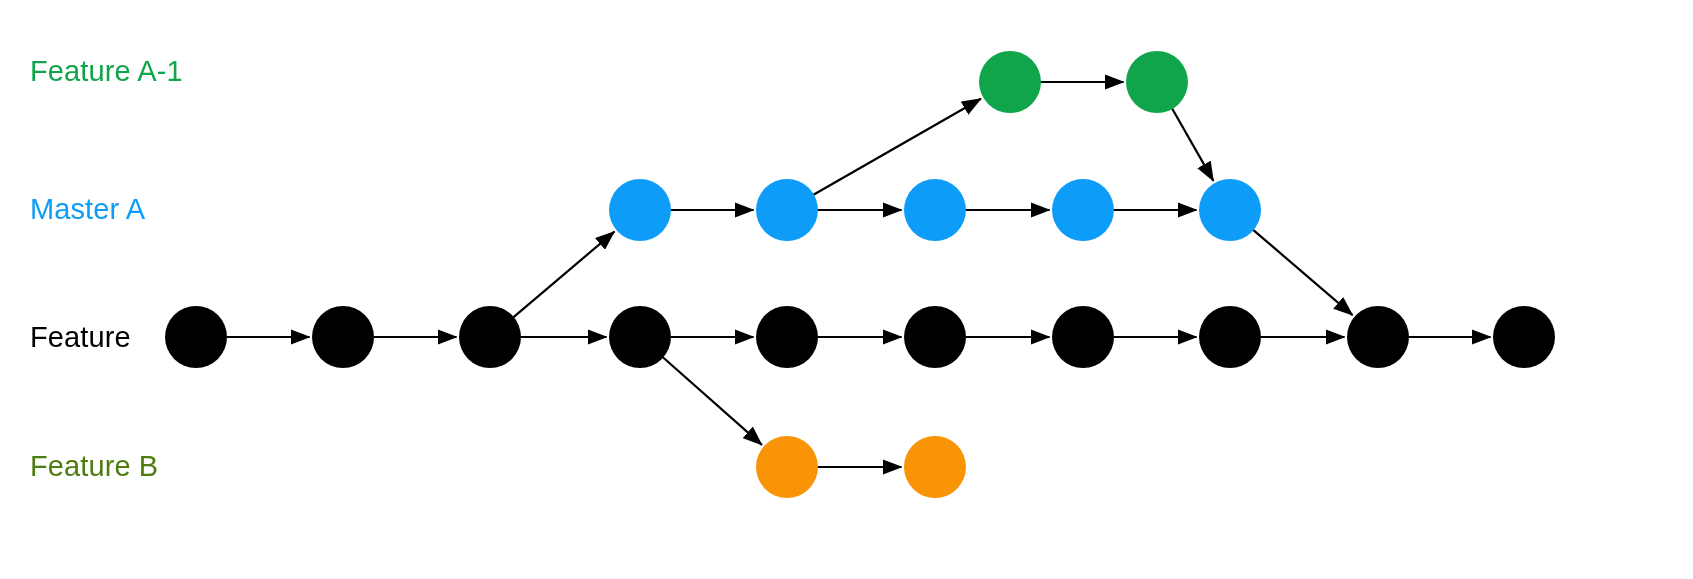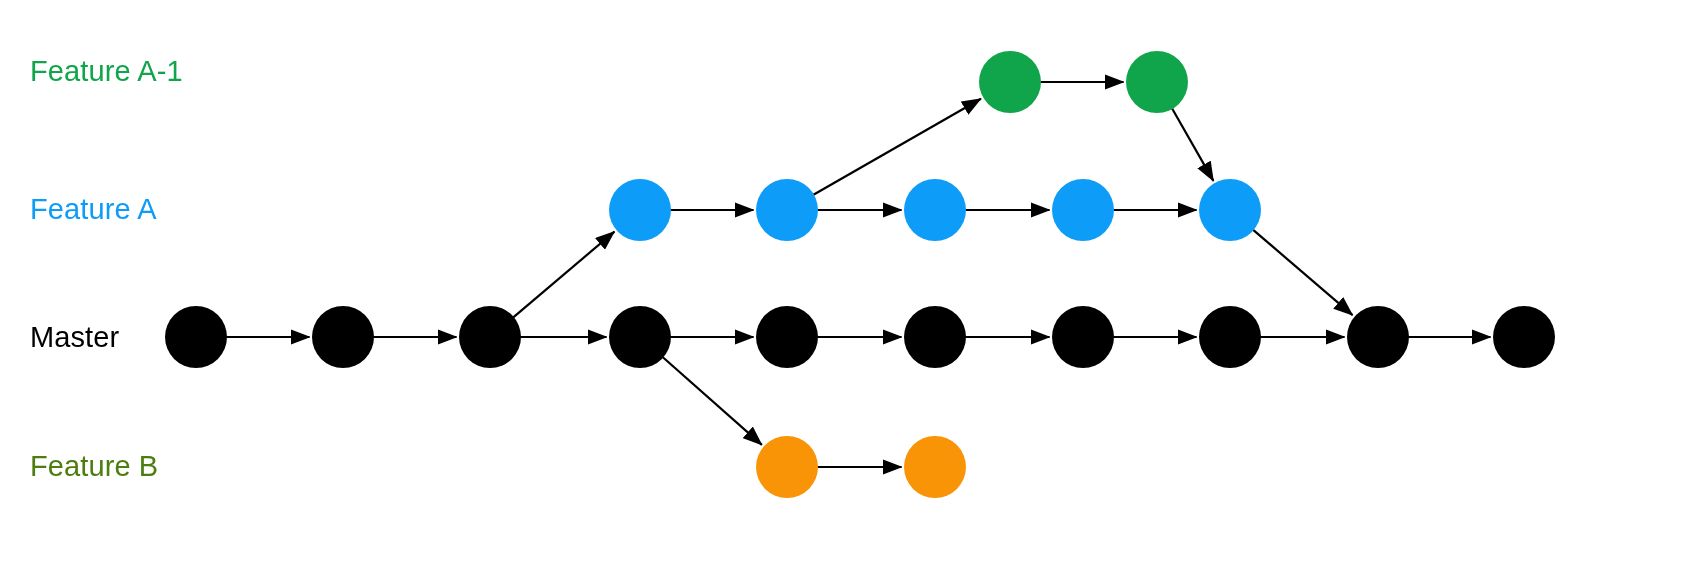--- a/index.html
+++ b/index.html
@@ -87,18 +87,18 @@
         <circle cx="1230" cy="337" r="31" fill="#000000" style="cursor: pointer;"></circle>
         <circle cx="1378" cy="337" r="31" fill="#000000" style="cursor: pointer;"></circle>
         <circle cx="1524" cy="337" r="31" fill="#000000" style="cursor: pointer;"></circle>
         <circle cx="787" cy="467" r="31" fill="#f89406" style="cursor: pointer;"></circle>
         <circle cx="935" cy="467" r="31" fill="#f89406" style="cursor: pointer;"></circle>
       </g>
   </svg>
 
   <div id="labels-layer">
       <div class="lane-label" style="left: 30px; top: 71px; color: rgb(16, 165, 74);">Feature A-1</div>
-      <div class="lane-label" style="left: 30px; top: 209px; color: rgb(13, 156, 247);">Feature A</div>
-      <div class="lane-label" style="left: 30px; top: 337px; color: rgb(0, 0, 0);">Master</div>
+      <div class="lane-label" style="left: 30px; top: 209px; color: rgb(13, 156, 247);">Master A</div>
+      <div class="lane-label" style="left: 30px; top: 337px; color: rgb(0, 0, 0);">Feature</div>
       <div class="lane-label" style="left: 30px; top: 466px; color: #4d7c0f;">Feature B</div>
     </div>
 
 </div>
 
 </body></html>

